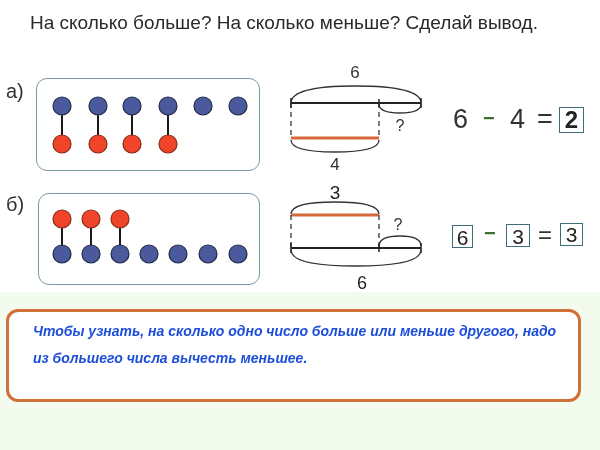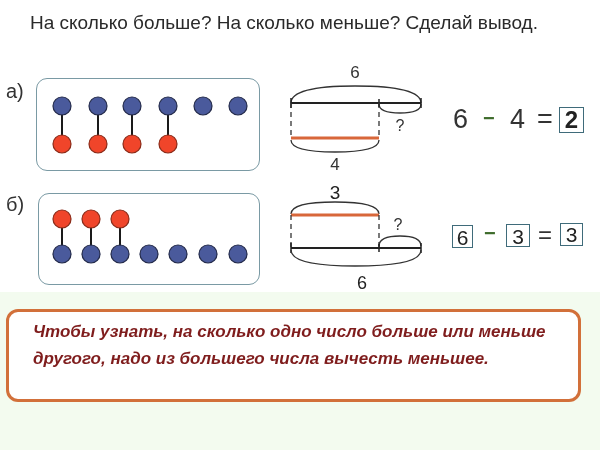--- a/index.html
+++ b/index.html
@@ -21,21 +21,21 @@
     .green-bg {
       left: 0; top: 292px; width: 600px; height: 158px; background: #f3fbef;
     }
     .rule-box {
       left: 6px; top: 309px; width: 575px; height: 93px;
       border: 3px solid #d2703a; border-radius: 12px; background: #ffffff;
       box-sizing: border-box;
     }
     .rule-text {
       position: absolute; left: 24px; top: 6px; width: 540px;
-      font-weight: bold; font-style: italic; font-size: 17px; line-height: 27px; color: #7f1d1d;
+      font-weight: bold; font-style: italic; font-size: 14px; line-height: 27px; color: #1d4ed8;
     }
     .eq { font-size: 27px; color: #333; }
     .eqbox {
       position: absolute; border: 1.5px solid #3f6b7a; background: #fff;
       text-align: center; color: #222; box-sizing: border-box;
     }
     .op { color: #3d6b2a; font-size: 20px; font-weight: bold; }
     svg text { font-family: "Liberation Sans", sans-serif; }
   </style>
 </head>

